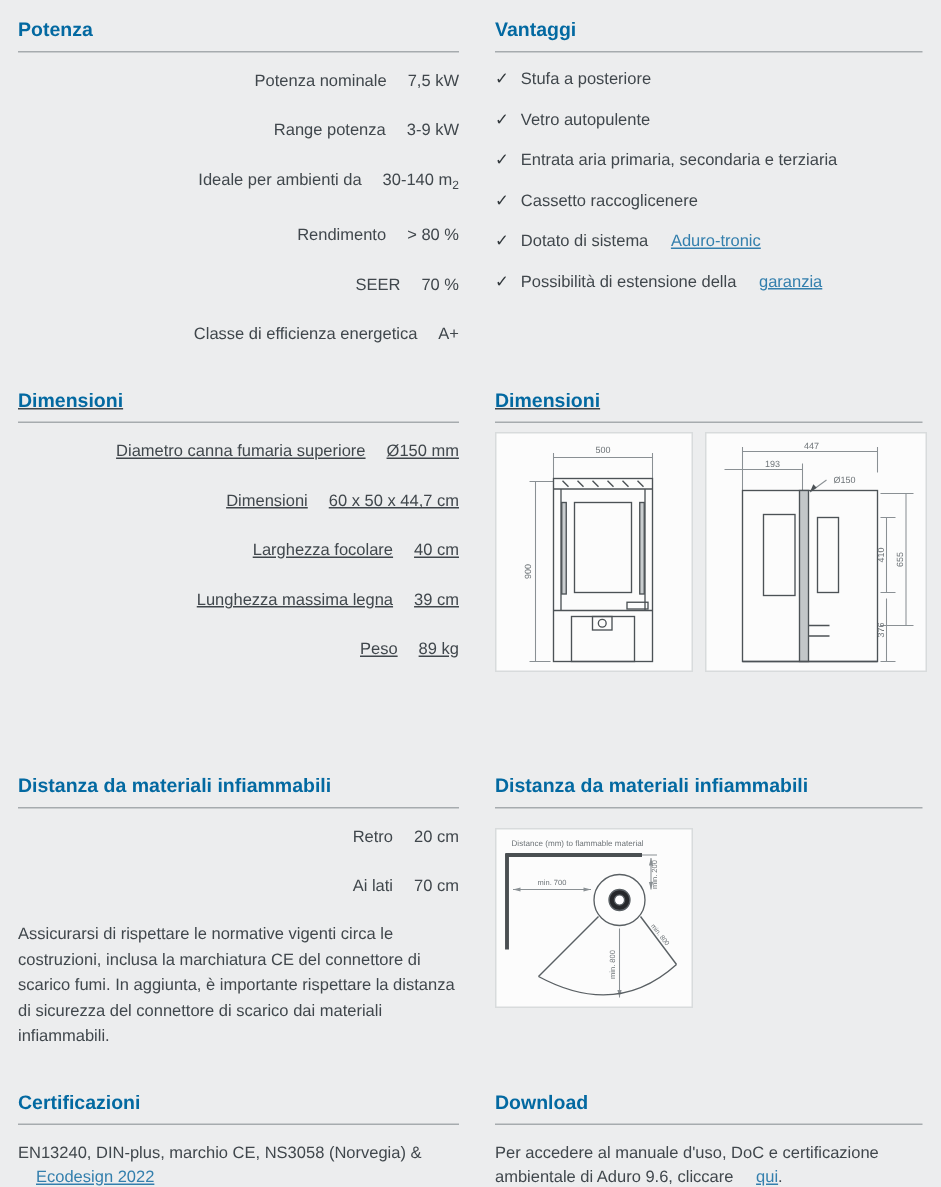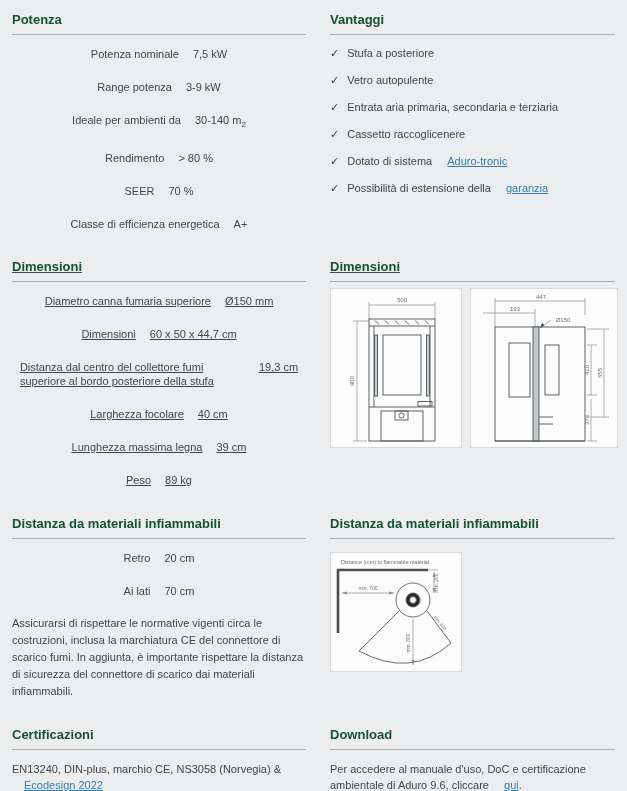--- a/index.html
+++ b/index.html
@@ -17,28 +17,28 @@
     padding: 12px 12px 0 12px;
     align-items: start;
   }
   section { min-width: 0; }
   .r1 { min-height: 247px; }
   .r2 { min-height: 257px; text-decoration: underline; }
   .r3 { min-height: 211px; }
   .section-title {
     font-size: 13px;
     font-weight: bold;
-    color: #14532d;
+    color: #0369a1;
     padding-bottom: 7px;
     border-bottom: 1px solid #a6abae;
   }
   
   .spec-row {
     display: flex;
-    justify-content: center;
+    justify-content: flex-end;
     gap: 14px;
     padding: 10px 0 9px 0;
     font-size: 11px;
     line-height: 14px;
   }
   .spec-row:first-of-type { padding-top: 12px; }
   .spec-label { max-width: 225px; }
   .spec-value { white-space: nowrap; text-align: right; }
   .spec-value sub { font-size: 8px; }
   
@@ -141,24 +141,20 @@
 
   <section class="r2">
     <h2 class="section-title">Dimensioni</h2>
     <div class="spec-row">
       <span class="spec-label">Diametro canna fumaria superiore</span>
       <span class="spec-value">Ø150 mm</span>
     </div>
     <div class="spec-row">
       <span class="spec-label">Dimensioni</span>
       <span class="spec-value">60 x 50 x 44,7 cm</span>
-    </div>
-    <div class="spec-row">
-      <span class="spec-label">Distanza dal centro del collettore fumi superiore al bordo posteriore della stufa</span>
-      <span class="spec-value">19,3 cm</span>
     </div>
     <div class="spec-row">
       <span class="spec-label">Larghezza focolare</span>
       <span class="spec-value">40 cm</span>
     </div>
     <div class="spec-row">
       <span class="spec-label">Lunghezza massima legna</span>
       <span class="spec-value">39 cm</span>
     </div>
     <div class="spec-row">

